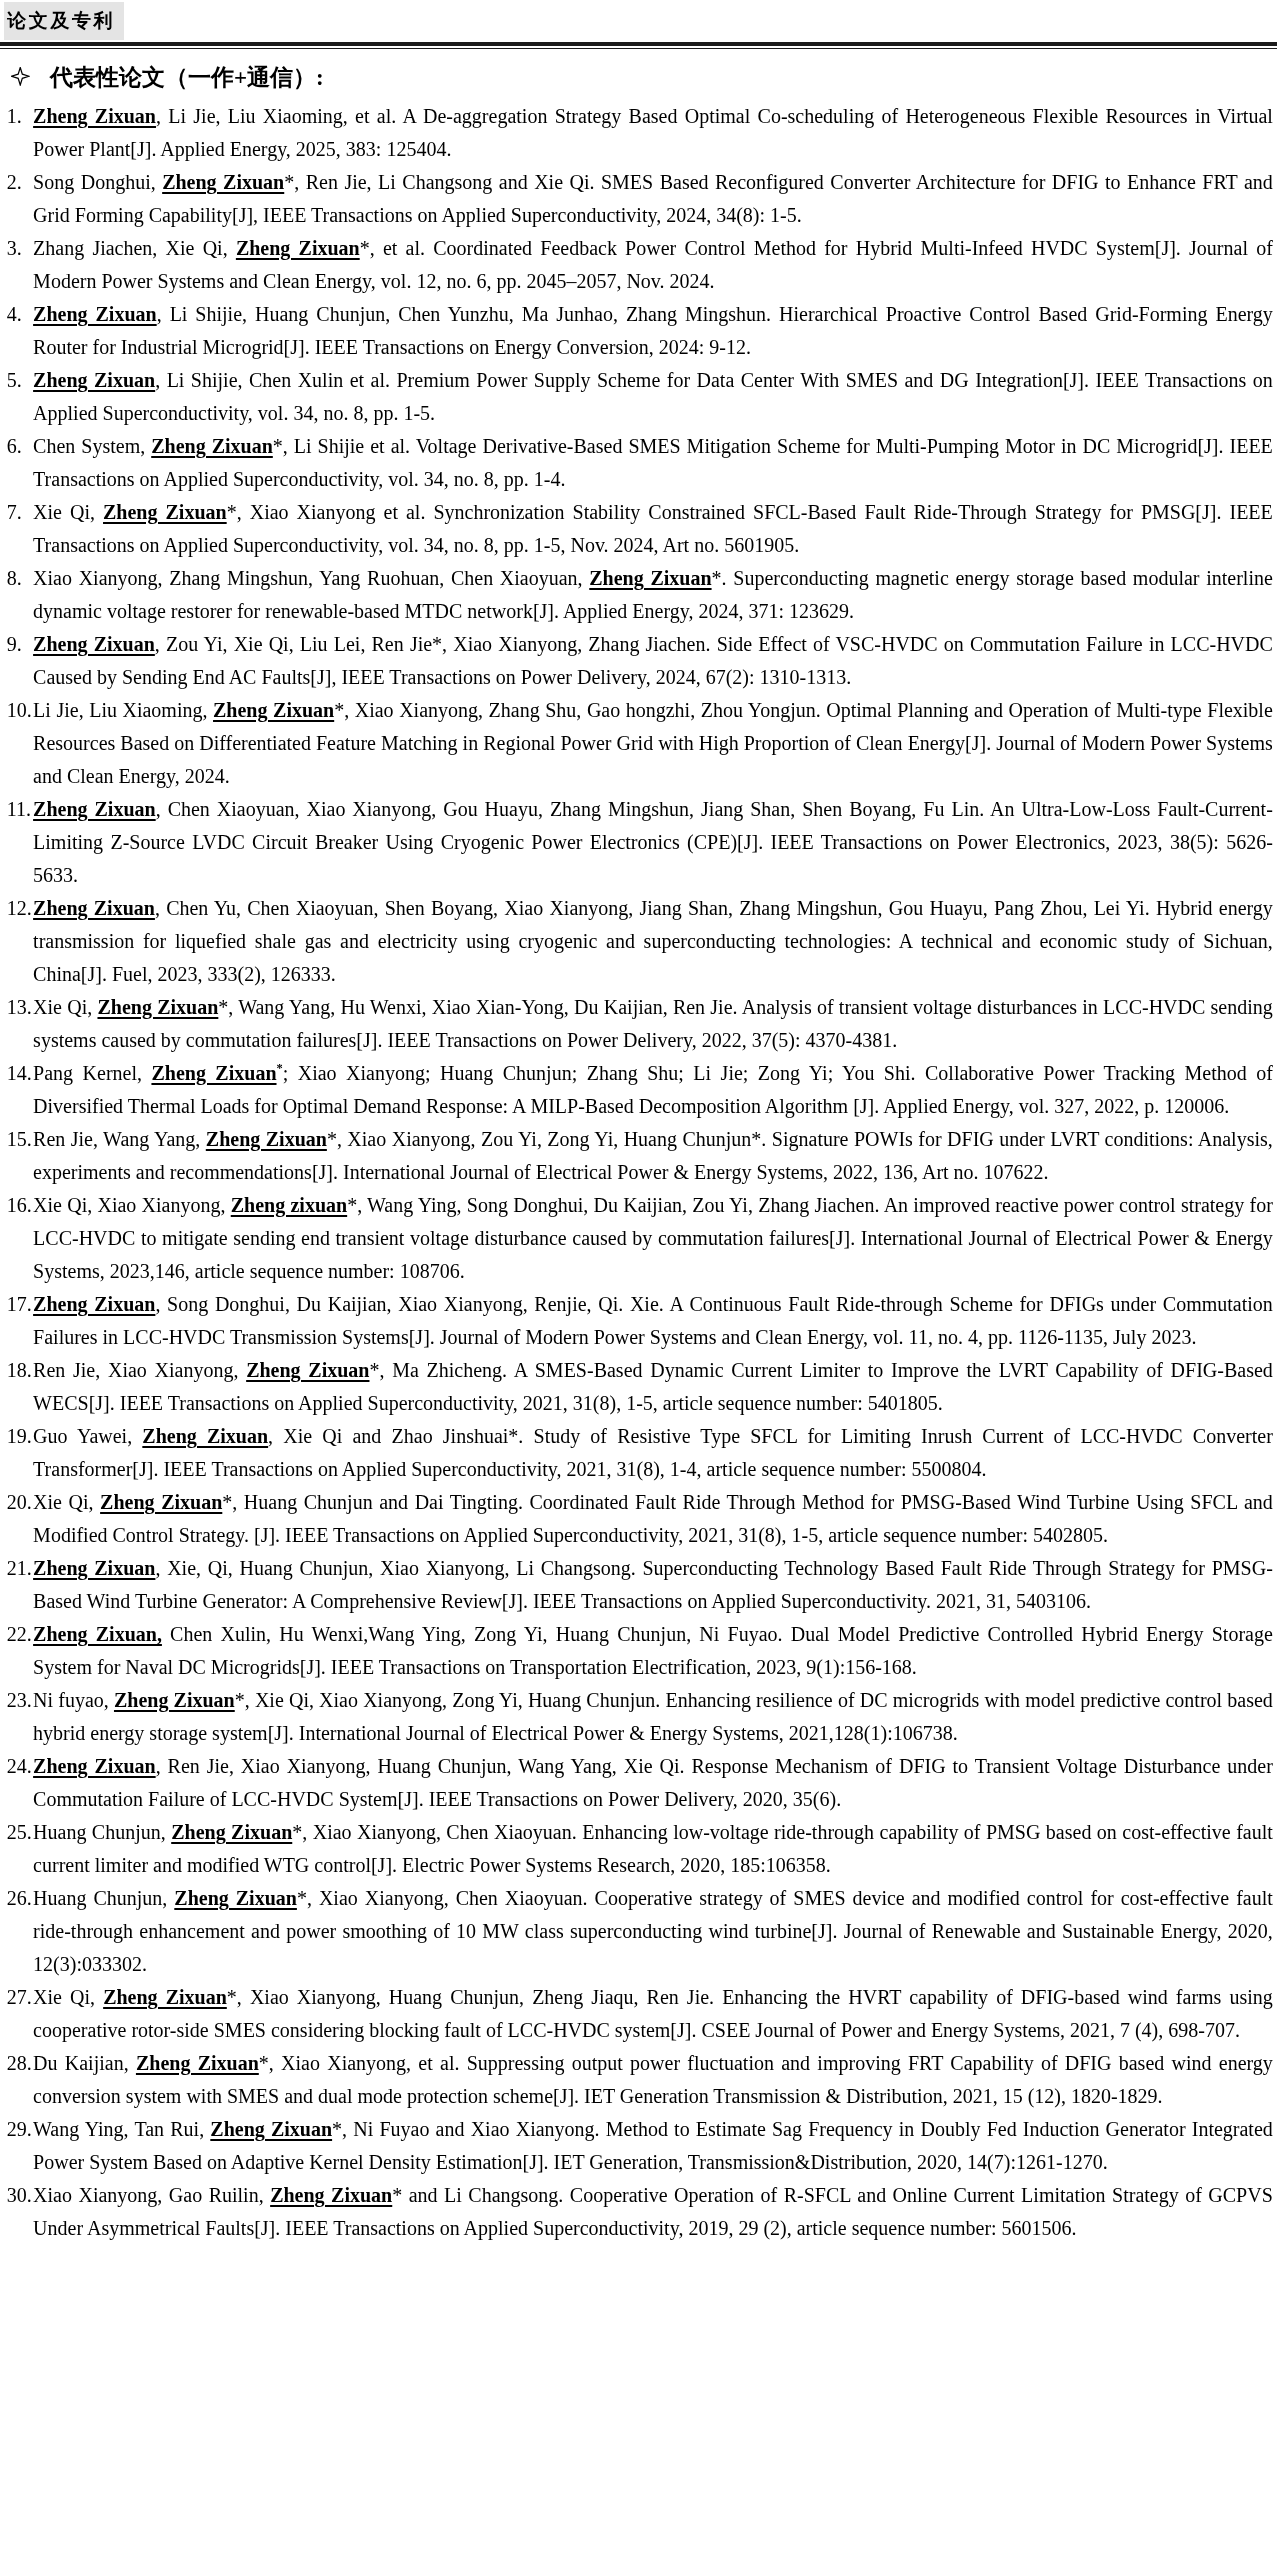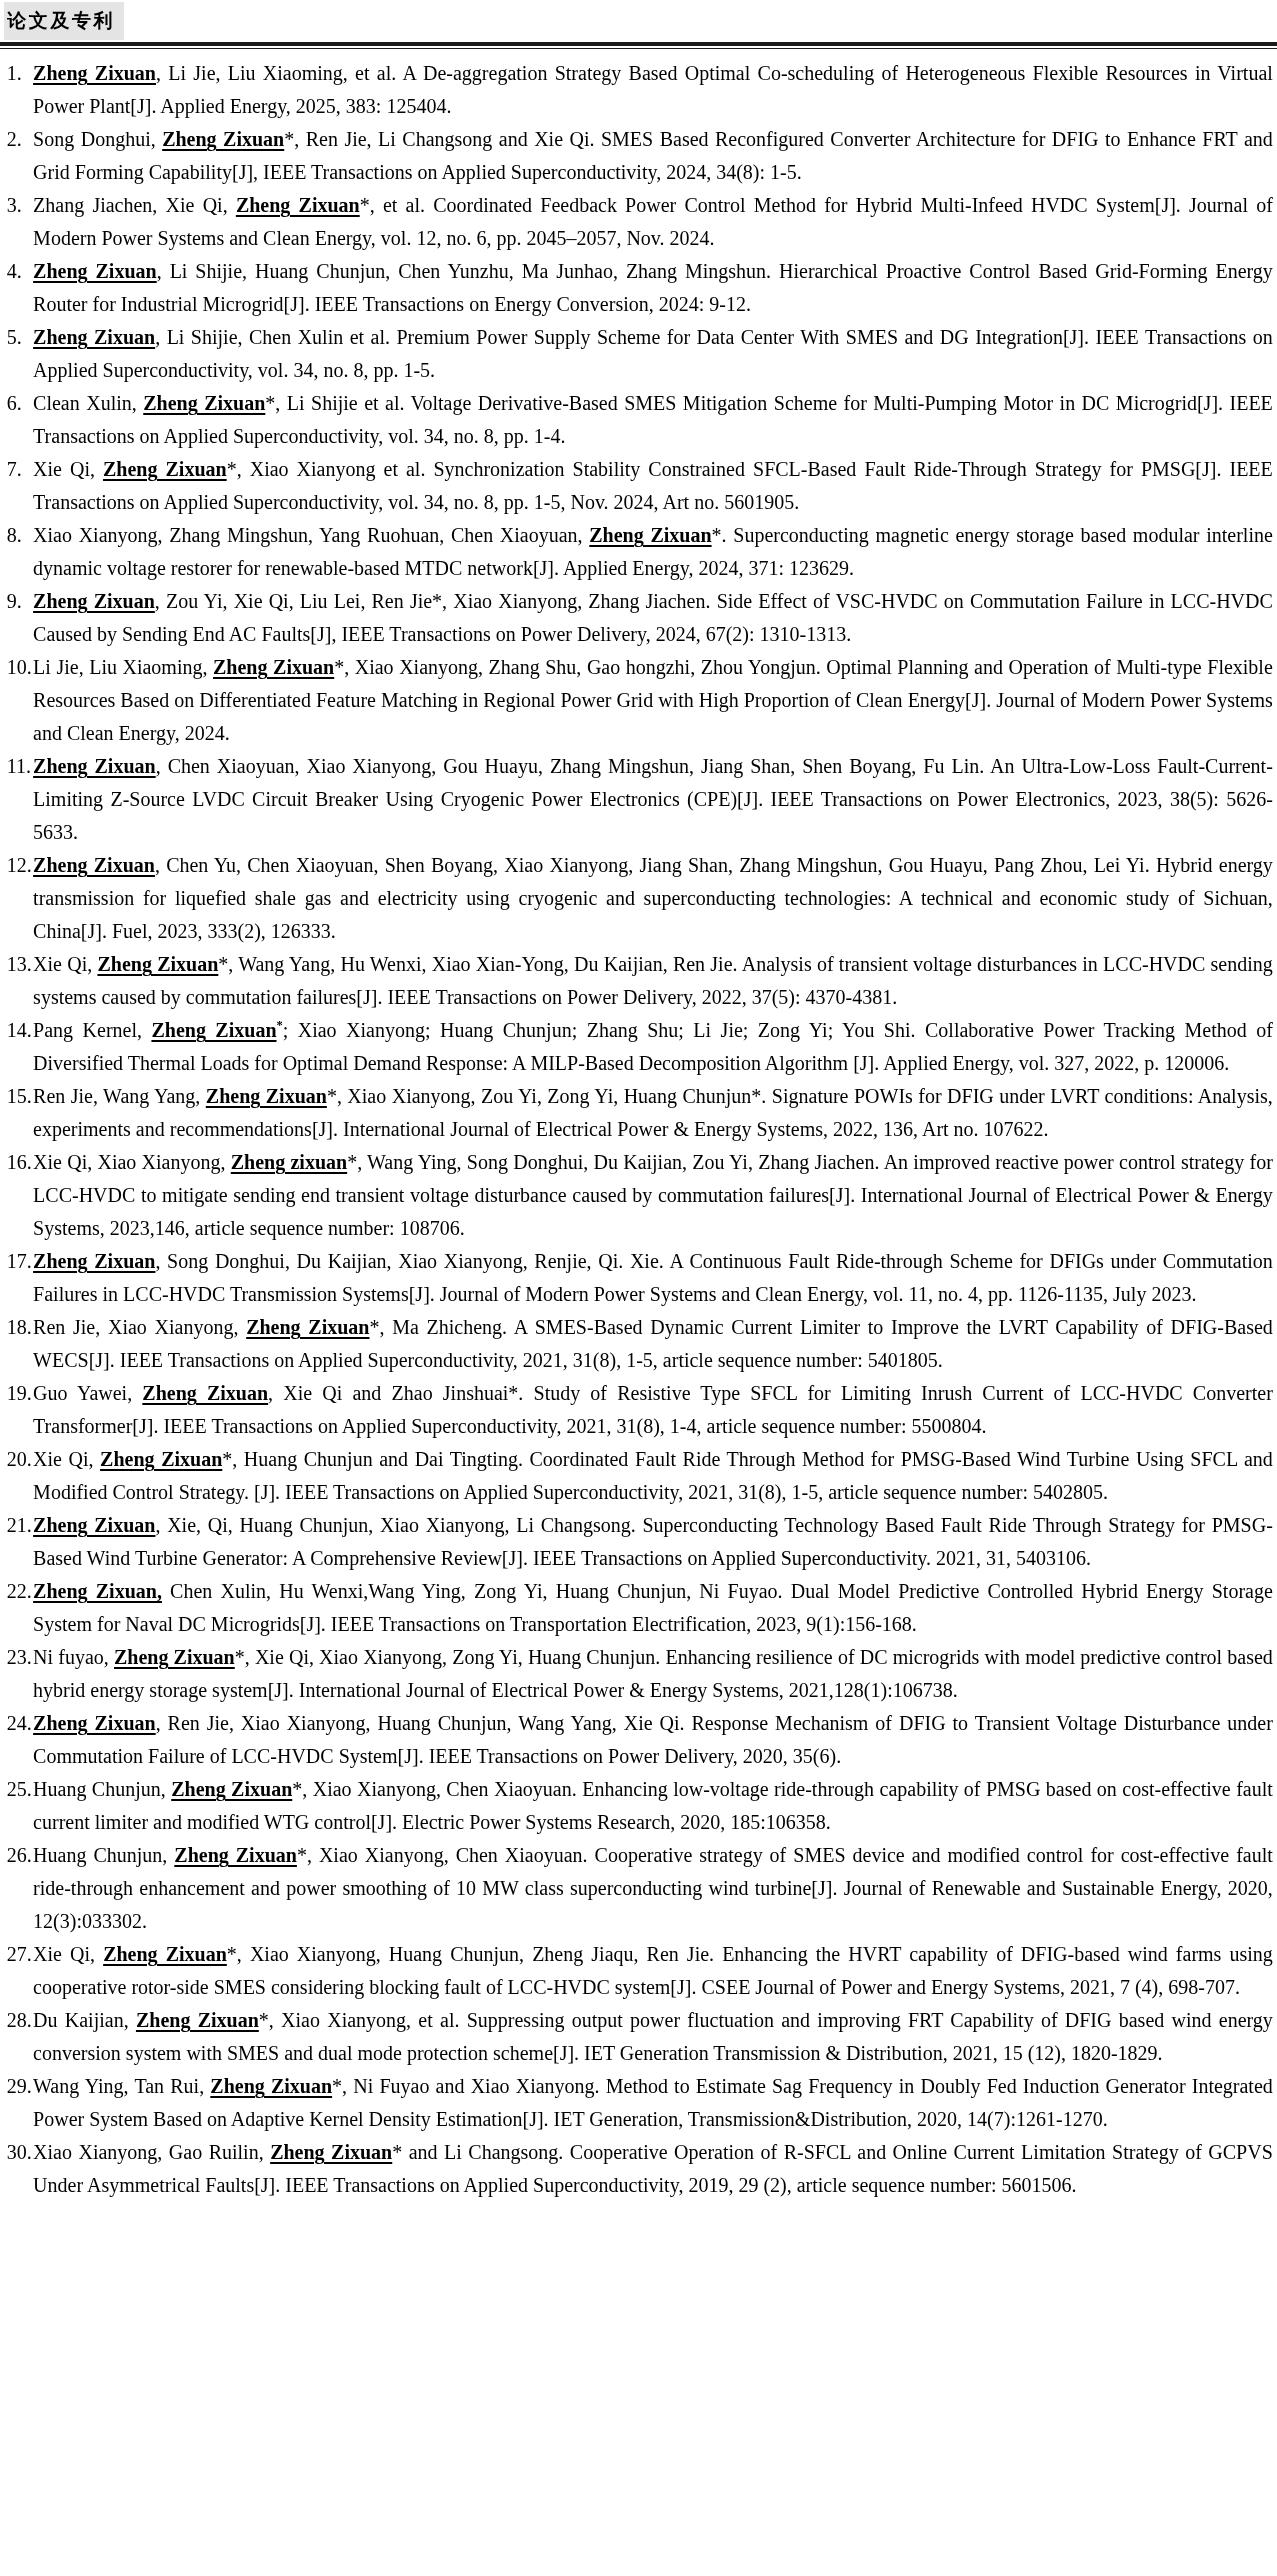--- a/index.html
+++ b/index.html
@@ -93,28 +93,34 @@
 <body>
 
 <div class="page">
 
   <div class="doc-title-block">
     <span class="doc-title">论文及专利</span>
   </div>
 
   <div class="title-rule"></div>
 
+  <div class="section-heading">
+    <svg class="bullet-icon" viewBox="0 0 40 40" aria-hidden="true">
+      <path d="M20 1 L24.5 15.5 L39 20 L24.5 24.5 L20 39 L15.5 24.5 L1 20 L15.5 15.5 Z" fill="none" stroke="#000000" stroke-width="2.6" stroke-linejoin="miter"></path>
+    </svg>
+    <span class="heading-text">代表性论文（一作+通信）:</span>
+  </div>
 
   <ol class="ref-list" id="ref-list">
       <li><span class="au">Zheng Zixuan</span><span>, Li Jie, Liu Xiaoming, et al. A De-aggregation Strategy Based Optimal Co-scheduling of Heterogeneous Flexible Resources in Virtual Power Plant[J]. Applied Energy, 2025, 383: 125404.</span></li>
       <li><span>Song Donghui, </span><span class="au">Zheng Zixuan</span><span>*, Ren Jie, Li Changsong and Xie Qi. SMES Based Reconfigured Converter Architecture for DFIG to Enhance FRT and Grid Forming Capability[J], IEEE Transactions on Applied Superconductivity, 2024, 34(8): 1-5.</span></li>
       <li><span>Zhang Jiachen, Xie Qi, </span><span class="au">Zheng Zixuan</span><span>*, et al. Coordinated Feedback Power Control Method for Hybrid Multi-Infeed HVDC System[J]. Journal of Modern Power Systems and Clean Energy, vol. 12, no. 6, pp. 2045–2057, Nov. 2024.</span></li>
       <li><span class="au">Zheng Zixuan</span><span>, Li Shijie, Huang Chunjun, Chen Yunzhu, Ma Junhao, Zhang Mingshun. Hierarchical Proactive Control Based Grid-Forming Energy Router for Industrial Microgrid[J]. IEEE Transactions on Energy Conversion, 2024: 9-12.</span></li>
       <li><span class="au">Zheng Zixuan</span><span>, Li Shijie, Chen Xulin et al. Premium Power Supply Scheme for Data Center With SMES and DG Integration[J]. IEEE Transactions on Applied Superconductivity, vol. 34, no. 8, pp. 1-5.</span></li>
-      <li><span>Clean Xulin, </span><span class="au">Zheng Zixuan</span><span>*, Li Shijie et al. Voltage Derivative-Based SMES Mitigation Scheme for Multi-Pumping Motor in DC Microgrid[J]. IEEE Transactions on Applied Superconductivity, vol. 34, no. 8, pp. 1-4.</span></li>
+      <li><span>Chen System, </span><span class="au">Zheng Zixuan</span><span>*, Li Shijie et al. Voltage Derivative-Based SMES Mitigation Scheme for Multi-Pumping Motor in DC Microgrid[J]. IEEE Transactions on Applied Superconductivity, vol. 34, no. 8, pp. 1-4.</span></li>
       <li><span>Xie Qi, </span><span class="au">Zheng Zixuan</span><span>*, Xiao Xianyong et al. Synchronization Stability Constrained SFCL-Based Fault Ride-Through Strategy for PMSG[J]. IEEE Transactions on Applied Superconductivity, vol. 34, no. 8, pp. 1-5, Nov. 2024, Art no. 5601905.</span></li>
       <li><span>Xiao Xianyong, Zhang Mingshun, Yang Ruohuan, Chen Xiaoyuan, </span><span class="au">Zheng Zixuan</span><span>*. Superconducting magnetic energy storage based modular interline dynamic voltage restorer for renewable-based MTDC network[J]. Applied Energy, 2024, 371: 123629.</span></li>
       <li><span class="au">Zheng Zixuan</span><span>, Zou Yi, Xie Qi, Liu Lei, Ren Jie*, Xiao Xianyong, Zhang Jiachen. Side Effect of VSC-HVDC on Commutation Failure in LCC-HVDC Caused by Sending End AC Faults[J], IEEE Transactions on Power Delivery, 2024, 67(2): 1310-1313.</span></li>
       <li><span>Li Jie, Liu Xiaoming, </span><span class="au">Zheng Zixuan</span><span>*, Xiao Xianyong, Zhang Shu, Gao hongzhi, Zhou Yongjun. Optimal Planning and Operation of Multi-type Flexible Resources Based on Differentiated Feature Matching in Regional Power Grid with High Proportion of Clean Energy[J]. Journal of Modern Power Systems and Clean Energy, 2024.</span></li>
       <li><span class="au">Zheng Zixuan</span><span>, Chen Xiaoyuan, Xiao Xianyong, Gou Huayu, Zhang Mingshun, Jiang Shan, Shen Boyang, Fu Lin. An Ultra-Low-Loss Fault-Current-Limiting Z-Source LVDC Circuit Breaker Using Cryogenic Power Electronics (CPE)[J]. IEEE Transactions on Power Electronics, 2023, 38(5): 5626-5633.</span></li>
       <li><span class="au">Zheng Zixuan</span><span>, Chen Yu, Chen Xiaoyuan, Shen Boyang, Xiao Xianyong, Jiang Shan, Zhang Mingshun, Gou Huayu, Pang Zhou, Lei Yi. Hybrid energy transmission for liquefied shale gas and electricity using cryogenic and superconducting technologies: A technical and economic study of Sichuan, China[J]. Fuel, 2023, 333(2), 126333.</span></li>
       <li><span>Xie Qi, </span><span class="au">Zheng Zixuan</span><span>*, Wang Yang, Hu Wenxi, Xiao Xian-Yong, Du Kaijian, Ren Jie. Analysis of transient voltage disturbances in LCC-HVDC sending systems caused by commutation failures[J]. IEEE Transactions on Power Delivery, 2022, 37(5): 4370-4381.</span></li>
       <li><span>Pang Kernel, </span><span class="au">Zheng Zixuan</span><sup class="au-sup">*</sup><span>; Xiao Xianyong; Huang Chunjun; Zhang Shu; Li Jie; Zong Yi; You Shi. Collaborative Power Tracking Method of Diversified Thermal Loads for Optimal Demand Response: A MILP-Based Decomposition Algorithm [J]. Applied Energy, vol. 327, 2022, p. 120006.</span></li>
       <li><span>Ren Jie, Wang Yang, </span><span class="au">Zheng Zixuan</span><span>*, Xiao Xianyong, Zou Yi, Zong Yi, Huang Chunjun*. Signature POWIs for DFIG under LVRT conditions: Analysis, experiments and recommendations[J]. International Journal of Electrical Power &amp; Energy Systems, 2022, 136, Art no. 107622.</span></li>
       <li><span>Xie Qi, Xiao Xianyong, </span><span class="au">Zheng zixuan</span><span>*, Wang Ying, Song Donghui, Du Kaijian, Zou Yi, Zhang Jiachen. An improved reactive power control strategy for LCC-HVDC to mitigate sending end transient voltage disturbance caused by commutation failures[J]. International Journal of Electrical Power &amp; Energy Systems, 2023,146, article sequence number: 108706.</span></li>

